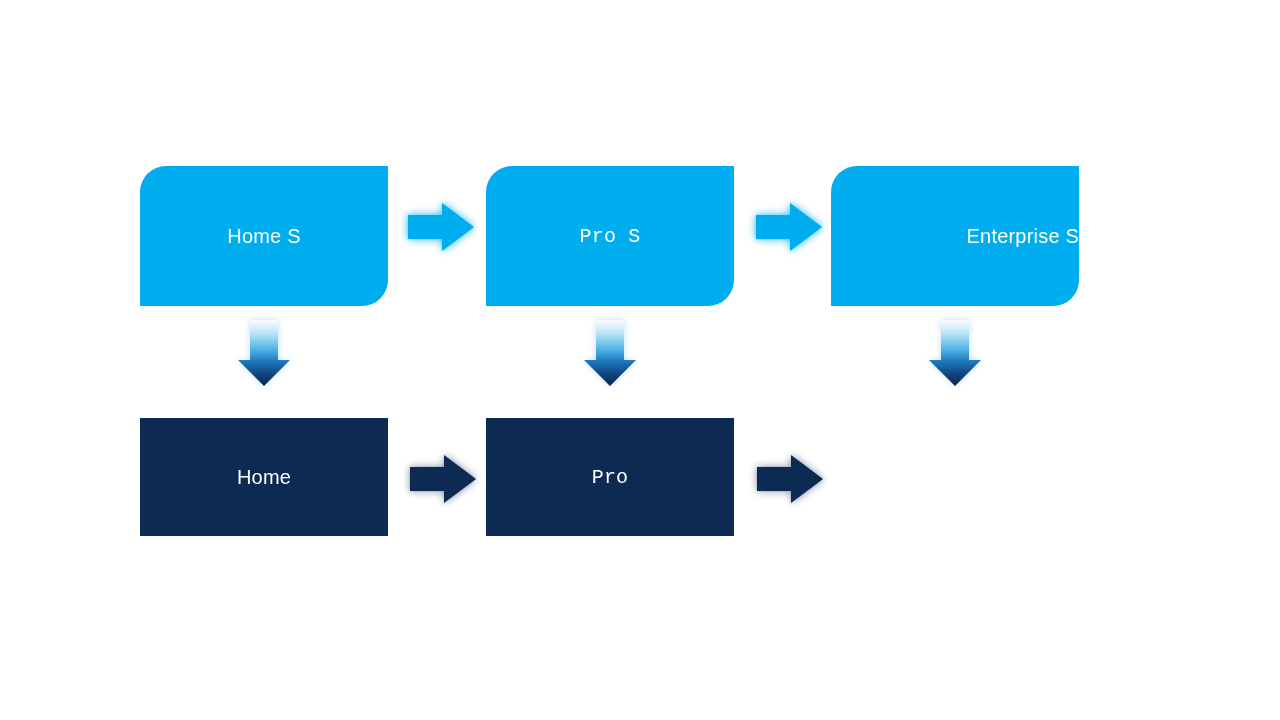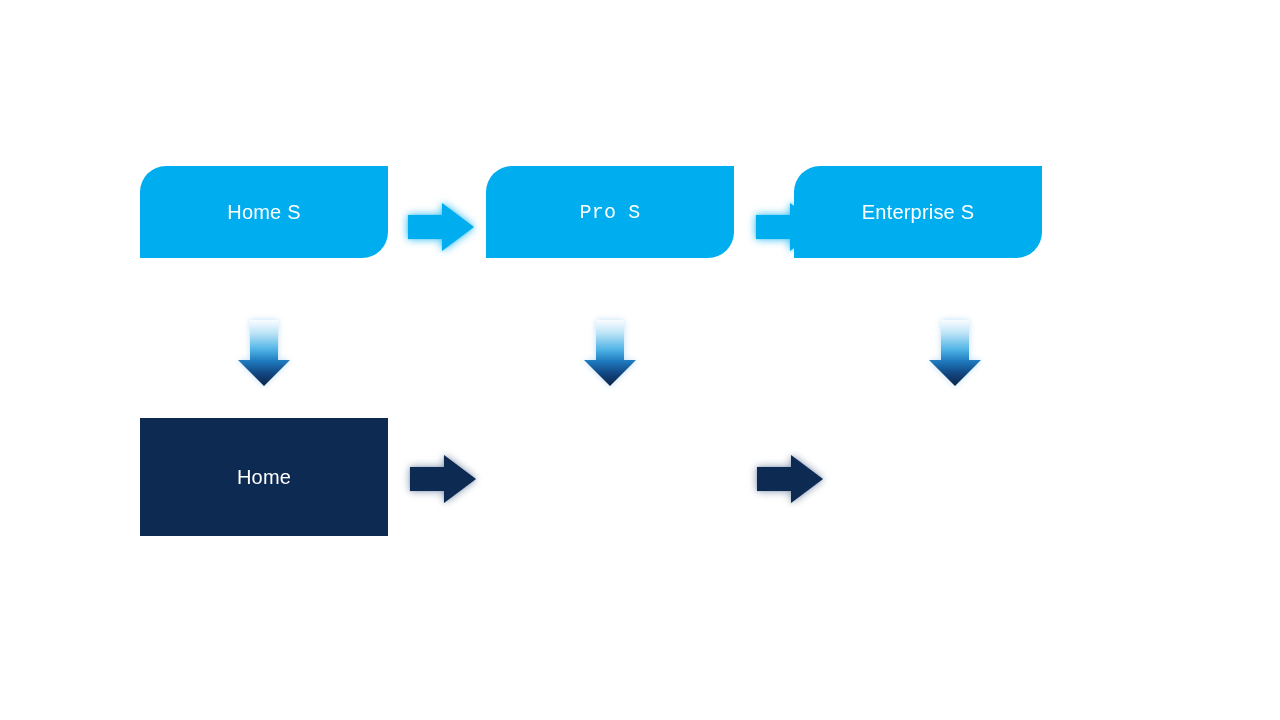--- a/index.html
+++ b/index.html
@@ -21,32 +21,32 @@
     display: flex;
     align-items: center;
     justify-content: center;
     color: var(--text, #ffffff);
     font-size: 20px;
     font-weight: 400;
     letter-spacing: 0.2px;
   }
   .box-top {
     top: 166px;
-    height: 92px;
+    height: 140px;
     background: var(--cyan, #00AEEF);
     border-radius: 26px 0 26px 0;
   }
   .box-bottom {
     top: 418px;
     height: 118px;
     background: var(--navy, #0D2A52);
   }
   .pos-col-0 { left: 140px; }
   .pos-col-1 { left: 486px; font-family: Liberation Mono, monospace; }
-  .pos-col-2 { left: 794px; }
+  .pos-col-2 { left: 831px; justify-content: flex-end; }
   .arrow {
     position: absolute;
     display: block;
   }
   .fill-cyan { fill: var(--cyan, #00AEEF); }
   .fill-navy { fill: var(--navy, #0D2A52); }
   .arrow-glow-cyan {
     filter: drop-shadow(0 0 4px rgba(0, 174, 239, 0.65)) drop-shadow(0 0 1px rgba(0, 174, 239, 0.40));
   }
   .arrow-glow-navy {
@@ -85,20 +85,23 @@
   <div class="box box-top pos-col-1">
     <span class="label">Pro S</span>
   </div>
   <div class="box box-top pos-col-2">
     <span class="label">Enterprise S</span>
   </div>
 
   <div class="box box-bottom pos-col-0">
     <span class="label">Home</span>
   </div>
+  <div class="box box-bottom pos-col-1">
+    <span class="label">Pro</span>
+  </div>
 
   <svg class="arrow arrow-glow-cyan" style="left:408px; top:203px;" width="66" height="48" viewBox="0 0 66 48">
     <polygon class="fill-cyan" points="0,12 34,12 34,0 66,24 34,48 34,36 0,36"></polygon>
   </svg>
   <svg class="arrow arrow-glow-cyan" style="left:756px; top:203px;" width="66" height="48" viewBox="0 0 66 48">
     <polygon class="fill-cyan" points="0,12 34,12 34,0 66,24 34,48 34,36 0,36"></polygon>
   </svg>
 
   <svg class="arrow arrow-glow-navy" style="left:410px; top:455px;" width="66" height="48" viewBox="0 0 66 48">
     <polygon class="fill-navy" points="0,12 34,12 34,0 66,24 34,48 34,36 0,36"></polygon>

